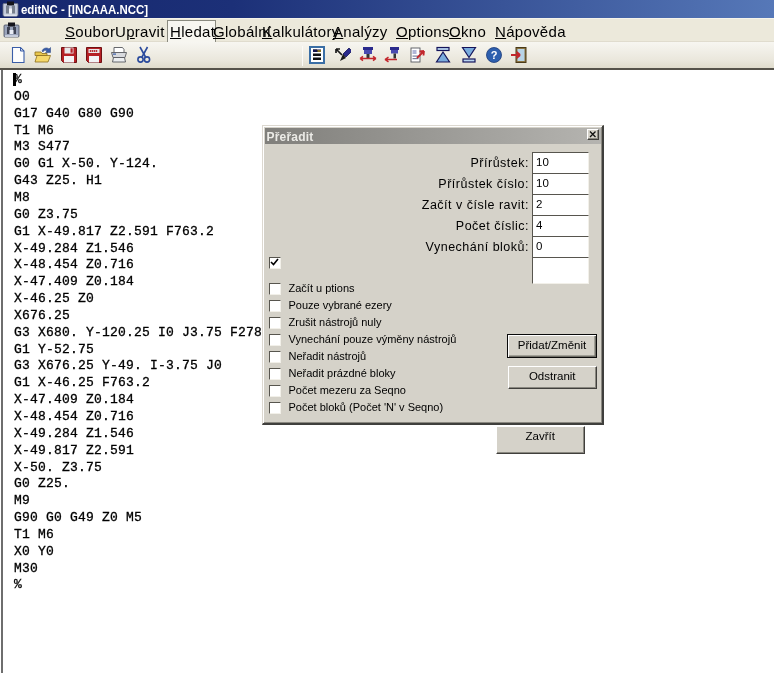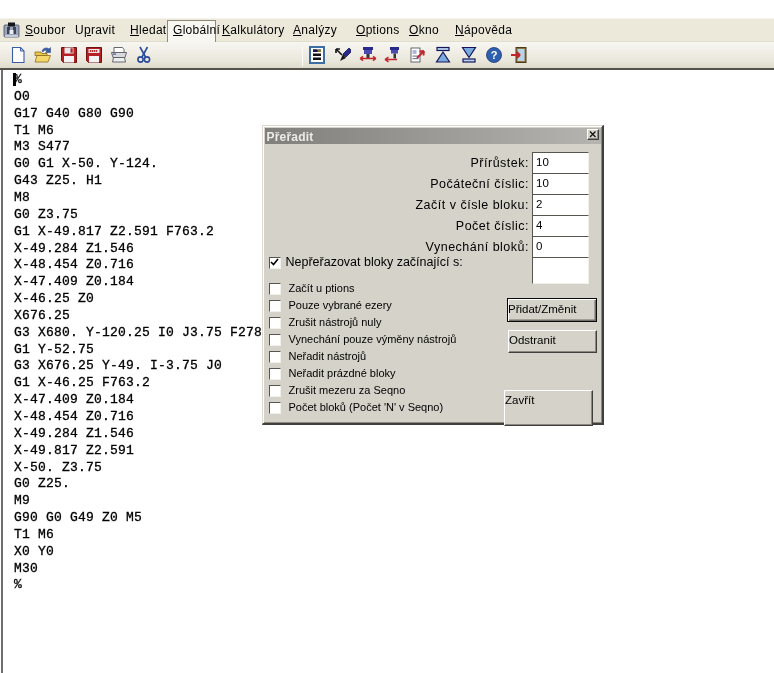--- a/index.html
+++ b/index.html
@@ -9,21 +9,21 @@
 
 
 #titlebar { position:absolute; left:0; top:0; width:774px; height:18px;
   background:linear-gradient(to right,#16276d,#1c3078 30%,#5678b8);
 }
 #titleicon { position:absolute; left:2px; top:1px; width:17px; height:17px; }
 #titletext { position:absolute; left:21px; top:2px; font-size:13px; font-weight:bold; color:#fff; transform:scaleX(0.88); transform-origin:0 0; white-space:nowrap; }
 
 
 #menubar { position:absolute; left:0; top:18px; width:774px; height:24px; background:#ECE9DB; border-top:1px solid #F5F3EA; border-bottom:1px solid #E0DCCE; }
-.mitem { position:absolute; top:4px; font-size:12px; color:#000; letter-spacing:0.3px; }
+.mitem { position:absolute; top:4px; font-size:15px; color:#000; letter-spacing:0.3px;margin-left:40px; }
 .mitem u { text-decoration:underline; }
 #mglob { position:absolute; left:167px; top:1px; width:49px; height:22px; background:#F7F6F0; border:1px solid #8a8a7f; border-bottom:none; }
 #menuicon { position:absolute; left:3px; top:3px; width:17px; height:17px; }
 
 
 #toolbar { position:absolute; left:0; top:42px; width:774px; height:28px;
   background:linear-gradient(to bottom,#F7F6F1,#EAE7DC 70%,#DFDBCC);
   border-bottom:2px solid #55524a; }
 .ticon { position:absolute; top:46px; width:18px; height:18px; }
 #tsep { position:absolute; left:302px; top:46px; width:1px; height:20px; background:#b9b6a7; border-right:1px solid #fbfaf7; }
@@ -49,38 +49,49 @@
   border-top:1px solid #fff; border-left:1px solid #fff; border-right:1px solid #403f3c; border-bottom:1px solid #403f3c;
   box-shadow: inset -1px -1px 0 #8a8880; }
 .dlabel { position:absolute; right:73px; font-size:12.5px; letter-spacing:0.5px; color:#000; text-align:right; white-space:nowrap; }
 .dinput { position:absolute; left:269px; width:57px; height:27px; background:#fff;
   border-top:1.5px solid #57554e; border-left:1.5px solid #57554e; border-right:1px solid #F2F0E9; border-bottom:1px solid #F2F0E9;
   font-size:11.5px; color:#000; padding:3px 0 0 3px; }
 .cb { position:absolute; left:6px; width:12px; height:12px; background:#fff;
   border-top:1.5px solid #57554e; border-left:1.5px solid #57554e; border-right:1px solid #F2F0E9; border-bottom:1px solid #F2F0E9; }
 .cblabel { position:absolute; left:25.5px; font-size:11px; color:#000; white-space:nowrap; }
 .cbmain { position:absolute; left:22.5px; font-size:12.5px; color:#000; white-space:nowrap; }
-.dbtn { position:absolute; background:#D5D2C9; font-size:11.5px; color:#000; text-align:left;
+.dbtn { position:absolute; background:#D5D2C9; font-size:11.5px; color:#000; text-align:center;
   border-top:1px solid #fff; border-left:1px solid #fff; border-right:1px solid #403f3c; border-bottom:1px solid #403f3c;
-  box-shadow: inset -1px -1px 0 #8a8880; }
+  box-shadow: inset -1px -1px 0 #8a8880; margin-top: 36px; }
 #btnA { left:244px; top:172px; width:90px; height:23.5px; border:1.5px solid #0a0a0a; box-shadow: inset 1px 1px 0 #fff, inset -1.5px -1.5px 0 #6f6e67; line-height:20px; }
 #btnB { left:245px; top:204px; width:88.5px; height:22.5px; line-height:19px; }
-#btnC { left:241px; top:264px; width:88.5px; height:36px; line-height:19px; }
+#btnC { left:233px; top:264px; width:88.5px; height:28px; line-height:19px; }
 
 
 #dropdown { position:absolute; left:165px; top:41.5px; width:134px; height:133px;
   background:#FCFCFA; border:1px solid #77766e; border-top:none; z-index:10; }
 #gutter { position:absolute; left:0; top:0; width:25px; height:131px; background:#EFEDE6; }
 .dditem { position:absolute; left:33px; font-size:11.5px; color:#000; white-space:nowrap; }
 .dditem u { text-decoration:underline; }
 </style>
 </head>
 <body>
 <div id="app">
 
+  <div id="titlebar">
+    <svg id="titleicon" viewBox="0 0 17 17">
+      <rect x="1" y="2.5" width="15" height="12.5" rx="1" fill="#c3cadb" stroke="#6a7184" stroke-width="0.8"></rect>
+      <rect x="5" y="0.5" width="7" height="4" fill="#15151d"></rect>
+      <rect x="4" y="4.5" width="3.2" height="8" fill="#79818f"></rect>
+      <rect x="9.8" y="4.5" width="3.2" height="8" fill="#79818f"></rect>
+      <rect x="7" y="7.5" width="3" height="5" fill="#f2f4f8"></rect>
+      <rect x="2.2" y="13.5" width="12.6" height="1.8" fill="#dde1ea"></rect>
+    </svg>
+    <div id="titletext">editNC - [INCAAA.NCC]</div>
+  </div>
 
   <div id="menubar">
     <svg id="menuicon" viewBox="0 0 17 17">
       <rect x="1" y="3" width="15" height="12" rx="1" fill="#9aa4bb" stroke="#4a4f61" stroke-width="0.8"></rect>
       <rect x="5" y="0.5" width="7" height="4" fill="#15151d"></rect>
       <rect x="4" y="5" width="3" height="7" fill="#3e4354"></rect>
       <rect x="10" y="5" width="3" height="7" fill="#3e4354"></rect>
       <rect x="6.5" y="8" width="4" height="4" fill="#e8ecf4"></rect>
       <rect x="2" y="13" width="13" height="2" fill="#c6ccda"></rect>
     </svg>
@@ -238,53 +249,52 @@
     <div id="dtitle">
         <div id="dtitletext">Přeřadit</div>
       </div>
     <div id="dclose">
         <svg width="10" height="9" viewBox="0 0 10 9" style="position:absolute;left:0;top:0">
           <path d="M2 1.5 L7.5 7 M7.5 1.5 L2 7" stroke="#111" stroke-width="1.3"></path>
         </svg>
       </div>
 
     <div class="dlabel" style="top:30px">Přírůstek:</div>
-    <div class="dlabel" style="top:51px">Počáteční číslic:</div>
-    <div class="dlabel" style="top:72px">Začít v čísle bloku:</div>
+    <div class="dlabel" style="top:51px">Přírůstek číslo:</div>
+    <div class="dlabel" style="top:72px">Začít v čísle ravit:</div>
     <div class="dlabel" style="top:93px">Počet číslic:</div>
     <div class="dlabel" style="top:114px">Vynechání bloků:</div>
 
     <div class="dinput" style="top:26px">10</div>
     <div class="dinput" style="top:47px">10</div>
     <div class="dinput" style="top:68px">2</div>
     <div class="dinput" style="top:89px">4</div>
     <div class="dinput" style="top:110px">0</div>
     <div class="dinput" style="top:131px"></div>
 
     <div class="cb" style="top:131px; background:#fff;">
       <svg width="9" height="9" style="position:absolute;left:0px;top:0px" viewBox="0 0 9 9">
           <path d="M1 4 L3.5 6.5 L8 1" stroke="#000" stroke-width="1.6" fill="none"></path>
         </svg>
     </div>
-    <div class="cbmain" style="top:129px">Nepřeřazovat bloky začínající s:</div>
 
     <div class="cb" style="top:156.5px"></div>
       <div class="cblabel" style="top:156px">Začít u ptions</div>
     <div class="cb" style="top:173.6px"></div>
       <div class="cblabel" style="top:173px">Pouze vybrané ezery</div>
     <div class="cb" style="top:190.7px"></div>
       <div class="cblabel" style="top:190px">Zrušit nástrojů nuly</div>
     <div class="cb" style="top:207.8px"></div>
       <div class="cblabel" style="top:207px">Vynechání pouze výměny nástrojů</div>
     <div class="cb" style="top:224.9px"></div>
       <div class="cblabel" style="top:224px">Neřadit nástrojů</div>
     <div class="cb" style="top:242px"></div>
       <div class="cblabel" style="top:241px">Neřadit prázdné bloky</div>
     <div class="cb" style="top:259.1px"></div>
-      <div class="cblabel" style="top:258px">Zrušit mezeru za Seqno</div>
+      <div class="cblabel" style="top:258px">Počet mezeru za Seqno</div>
     <div class="cb" style="top:276.2px"></div>
       <div class="cblabel" style="top:275px">Počet bloků (Počet 'N' v Seqno)</div>
 
     <div class="dbtn" id="btnA">Přidat/Změnit</div>
     <div class="dbtn" id="btnB">Odstranit</div>
     <div class="dbtn" id="btnC">Zavřít</div>
   </div>
 
 
 </div>

